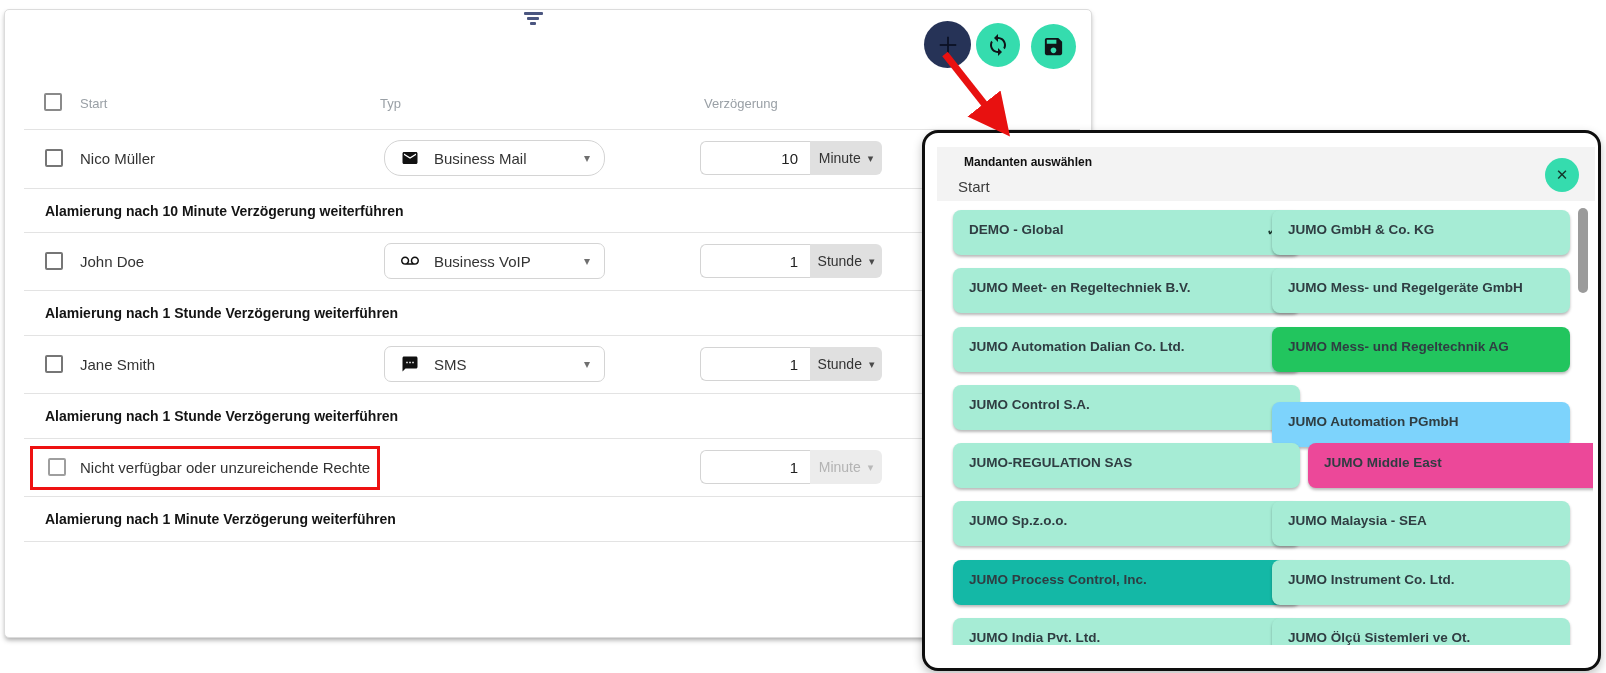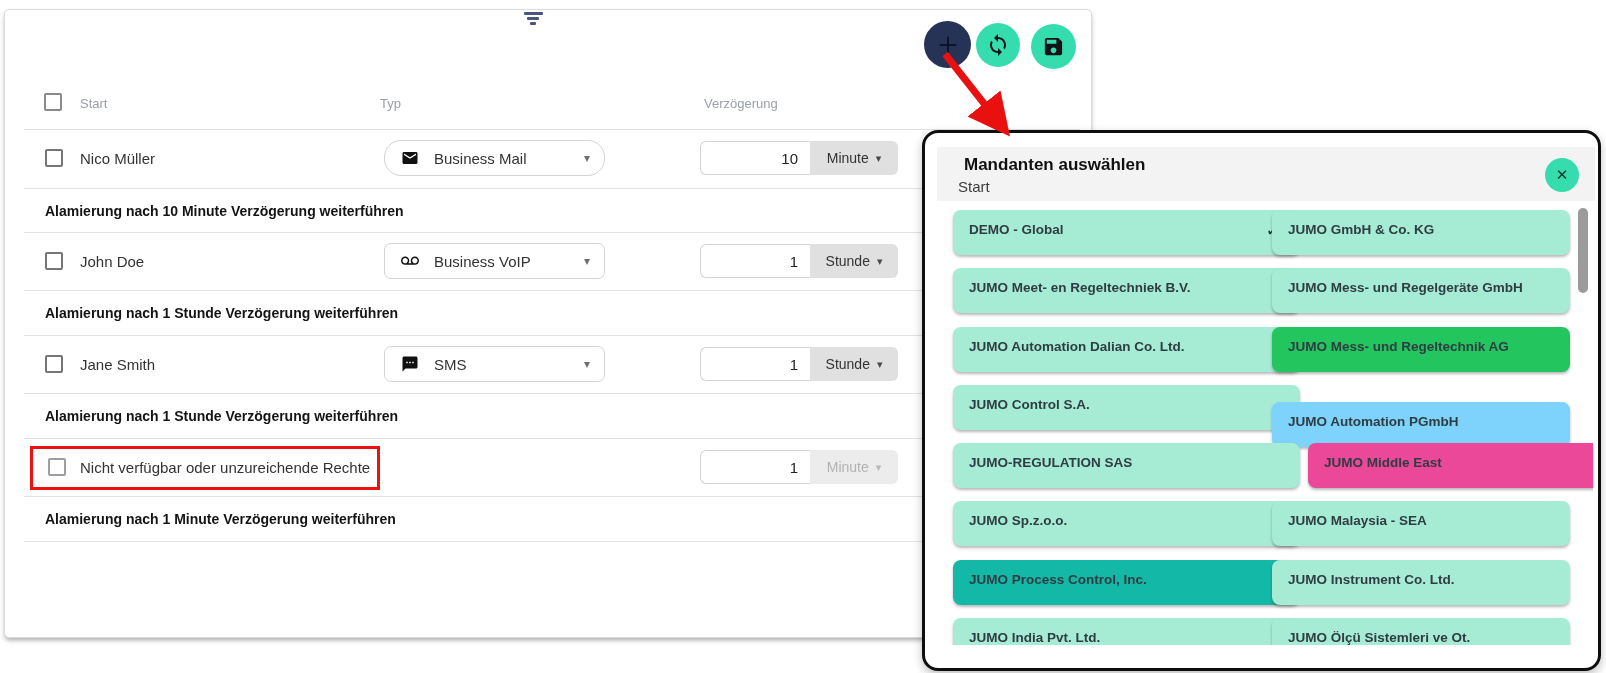--- a/index.html
+++ b/index.html
@@ -31,37 +31,37 @@
   .typesel { position:absolute; left:384px; width:221px; height:36px; border:1px solid #d4d4d4;
              border-radius:7px; background:#fff; display:flex; align-items:center; padding:0 14px 0 16px; }
   .typesel .ticon { width:18px; height:18px; color:#111; flex:0 0 auto; }
   .typesel .tlabel { font-size:15px; color:#333; margin-left:15px; }
   .typesel .tcaret { margin-left:auto; font-size:12px; color:#6f6f6f; }
 
   .delay { position:absolute; left:700px; height:34px; display:flex; }
   .delay .num { width:110px; background:#fff; border:1px solid #d4d4d4; border-right:none;
                 border-radius:6px 0 0 6px; display:flex; align-items:center; justify-content:flex-end;
                 padding-right:12px; font-size:15px; color:#222; }
-  .delay .unit { width:88px; background:#e0e0e0; border-radius:0 6px 6px 0; display:flex;
+  .delay .unit { width:72px; background:#e0e0e0; border-radius:0 6px 6px 0; display:flex;
                  align-items:center; justify-content:center; gap:7px; font-size:14px; color:#333; }
   .delay .unit .ucaret { font-size:11px; color:#4a4a4a; }
   .delay.disabled .unit { background:#ececec; color:#b3b3b3; }
   .delay.disabled .unit .ucaret { color:#b9b9b9; }
 
   .red-box { position:absolute; left:30px; top:446px; width:350px; height:44px; border:3px solid #ee1111; }
 
   
   .arrow-svg { position:absolute; left:933px; top:46px; width:86px; height:92px; z-index:30; }
 
   
   .dialog { position:absolute; left:922px; top:130px; width:679px; height:541px;
             background:#fff; border:3px solid #0e0e0e; border-radius:16px; z-index:20;
             box-shadow:0 4px 10px rgba(0,0,0,.25); overflow:hidden; }
   .dlg-header { position:absolute; left:12px; top:14px; width:658px; height:54px; background:#f3f3f3; }
-  .dlg-title { position:absolute; left:27px; top:8px; font-size:17px; font-weight:700; color:#111; }
+  .dlg-title { position:absolute; left:27px; top:8px; font-size:12px; font-weight:700; color:#111; }
   .dlg-subtitle { position:absolute; left:21px; top:31px; font-size:15px; color:#3c3c3c; }
   .dlg-close { position:absolute; left:620px; top:25px; width:34px; height:34px; border-radius:50%;
                display:flex; align-items:center; justify-content:center; font-size:15px; font-weight:700; color:#133328; }
   .dlg-list { position:absolute; left:0; top:72px; width:668px; height:440px; overflow:hidden; }
   .tenant { position:absolute; height:45px; border-radius:8px; padding:11px 16px;
             font-size:13.5px; font-weight:600; color:#2f3d42; line-height:17px;
             box-shadow:0 2px 3px rgba(0,0,0,.28); cursor:pointer; }
   .tenant .tcheck { position:absolute; right:20px; top:12px; font-size:17px; font-weight:700; color:#1c3a30; }
   .col1 { left:28px;  width:347px; }
   .col2 { left:347px; width:298px; }

